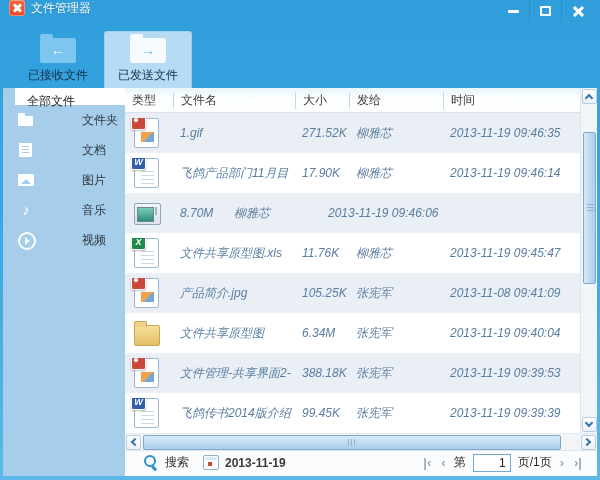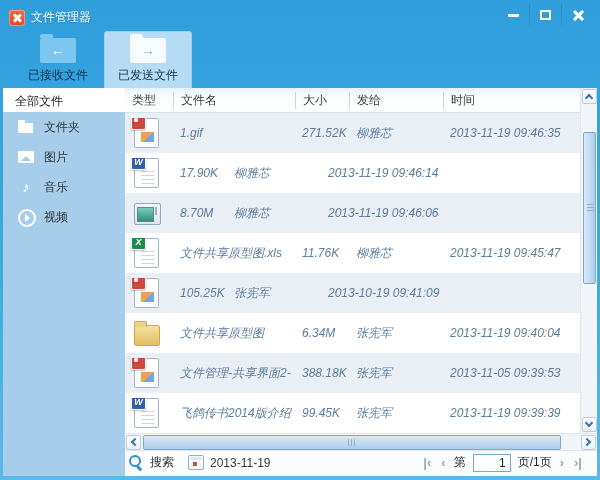--- a/index.html
+++ b/index.html
@@ -7,21 +7,21 @@
   body { font-family:"Liberation Sans","DejaVu Sans",sans-serif; font-size:12px; }
 
   .window {
     position:relative; width:600px; height:480px;
     background:linear-gradient(180deg,#2f9edb 0%,#3ea9e2 55%,#5cb8e9 100%);
     padding:0 3px 4px 3px;
     display:flex; flex-direction:column;
   }
 
   
-  .titlebar { height:26px; display:flex; align-items:flex-end; padding:0 4px 0 6px; flex:0 0 auto;font-family:Liberation Mono, monospace; }
+  .titlebar { height:26px; display:flex; align-items:flex-start; padding:0 4px 0 6px; flex:0 0 auto;font-family:Liberation Mono, monospace; }
   .app-logo { width:16px; height:16px; border-radius:3px; position:relative; flex:0 0 auto;
     background:linear-gradient(180deg,#f4683a,#e8482a); box-shadow:0 0 0 1px rgba(255,255,255,.35) inset; }
   .app-logo::before,.app-logo::after { content:""; position:absolute; left:7px; top:3px; width:3px; height:10px; background:#fff; border-radius:1px; }
   .app-logo::before { transform:rotate(45deg); }
   .app-logo::after  { transform:rotate(-45deg); }
   .win-title { color:#fff; margin-left:6px; text-shadow:0 1px 1px rgba(0,60,110,.35); }
   .win-controls { margin-left:auto; display:flex; height:22px; }
   .win-btn { width:32px; display:flex; align-items:center; justify-content:center; border-left:1px solid rgba(0,70,120,.18); cursor:default; }
   .win-btn:first-child { border-left:none; }
   .g-min { width:11px; height:3px; background:#fff; border-radius:1px; }
@@ -42,22 +42,22 @@
   .tool-arrow { position:relative; top:2px; font-size:14px; font-weight:bold; line-height:20px; }
   .tf-recv .tool-arrow { color:#fff; }
   .tf-sent .tool-arrow { color:#6db7e6; }
   .tool-label { display:block; color:#13314b; }
 
   
   .main { flex:1 1 auto; display:flex; min-height:0; background:#fff; }
 
   
   .sidebar { width:122px; flex:0 0 auto; background:#a6cde9; display:flex; flex-direction:column; }
-  .sidebar-all { height:24px; line-height:26px; background:#fff; color:#222; padding-left:12px; }
-  .side-item { display:flex; align-items:center; height:30px; padding-left:14px; color:#2e3740; }
+  .sidebar-all { height:17px; line-height:26px; background:#fff; color:#222; padding-left:12px;margin-left:12px; }
+  .side-item { display:flex; align-items:center; height:30px; padding-left:14px; color:#2e3740;gap:38px; }
   .side-item:first-of-type { margin-top:6px; }
   .sicon { width:18px; height:16px; margin-right:9px; position:relative; flex:0 0 auto; }
   .si-folder::before { content:""; position:absolute; left:1px; top:4px; width:15px; height:10px; background:#fff; border-radius:1px; }
   .si-folder::after { content:""; position:absolute; left:1px; top:1px; width:7px; height:4px; background:#fff; border-radius:1px 1px 0 0; }
   .si-doc::before { content:""; position:absolute; left:2px; top:1px; width:13px; height:14px; background:#fff; border-radius:1px; }
   .si-doc::after { content:""; position:absolute; left:5px; top:4px; width:7px; height:8px;
     background:repeating-linear-gradient(#a6cde9 0 1px, transparent 1px 3px); }
   .si-pic::before { content:""; position:absolute; left:1px; top:2px; width:16px; height:12px; background:#fff; border-radius:1px; }
   .si-pic::after { content:""; position:absolute; left:4px; top:7px; width:0; height:0;
     border-left:5px solid transparent; border-right:5px solid transparent; border-bottom:5px solid #a6cde9; }
@@ -137,31 +137,31 @@
   .hscroll { height:17px; flex:0 0 auto; background:#f2f5f7; border-top:1px solid #e3e8ec;
     display:flex; align-items:center; }
   .hs-track { flex:1 1 auto; position:relative; height:15px; margin:1px 0; }
   .hs-thumb { position:absolute; left:1px; top:0; height:15px; width:calc(100% - 20px);
     border:1px solid #7fa7cc; border-radius:2px; background:linear-gradient(180deg,#d9eaf8,#a9cdeb); }
   .hs-thumb::after { content:""; position:absolute; top:3px; left:50%; margin-left:-4px; width:8px; height:7px;
     background:repeating-linear-gradient(90deg,#8fb2d4 0 1px, transparent 1px 3px); }
 
   
   .bottombar { flex:1 1 auto; background:#fbfcfd; border-top:1px solid #e0e6eb;
-    display:flex; align-items:center; padding:0 10px 2px 4px; color:#333; }
+    display:flex; align-items:center; padding:0 10px 2px 19px; color:#333; }
   .search-group,.date-group { display:flex; align-items:center; margin-right:14px; }
   .search-icon { width:15px; height:15px; position:relative; margin-right:6px; }
   .search-icon::before { content:""; position:absolute; left:0; top:0; width:8px; height:8px;
     border:2px solid #2e8fd0; border-radius:50%; }
   .search-icon::after { content:""; position:absolute; left:9px; top:10px; width:6px; height:3px;
     background:#2e8fd0; border-radius:1px; transform:rotate(45deg); transform-origin:left top; }
   .calendar-icon { width:16px; height:15px; border:1px solid #8fb2cd; border-radius:2px; background:#fff; position:relative; margin-right:6px; }
   .calendar-icon::before { content:""; position:absolute; top:1px; left:1px; right:1px; height:3px; background:#d9e9f5; }
   .calendar-icon::after { content:""; position:absolute; top:6px; left:4px; width:4px; height:4px; background:#d24a3a; }
-  .date-text { font-weight:normal; color:#3a3a3a; }
+  .date-text { font-weight:bold; color:#3a3a3a; }
   .pager { margin-left:auto; display:flex; align-items:center; }
   .pg-arrow { color:#9aa7b0; font-weight:bold; padding:0 5px; font-size:13px; }
   .pg-text { padding:0 3px; color:#2b2b2b; }
   .page-input { width:38px; height:18px; border:1px solid #76a7d1; text-align:right; padding-right:4px;
     font-family:inherit; font-size:12px; color:#222; margin:0 4px; }
 </style>
 </head>
 <body>
 
 <div class="window">
@@ -195,20 +195,24 @@
 
   <div class="main">
 
     <div class="sidebar">
       <div class="sidebar-all">全部文件</div>
       <div class="side-item">
         <span class="sicon si-folder"></span>
         <span>文件夹</span>
       </div>
       <div class="side-item">
+        <span class="sicon si-doc"></span>
+        <span>文档</span>
+      </div>
+      <div class="side-item">
         <span class="sicon si-pic"></span>
         <span>图片</span>
       </div>
       <div class="side-item">
         <span class="sicon si-music">♪</span>
         <span>音乐</span>
       </div>
       <div class="side-item">
         <span class="sicon si-video"></span>
         <span>视频</span>
@@ -229,56 +233,58 @@
 
           <div class="trow odd">
             <div class="cell c-type"><span class="ficon" data-icon="image-file-icon"></span></div>
             <div class="cell c-name">1.gif</div>
             <div class="cell c-size">271.52K</div>
             <div class="cell c-sender">柳雅芯</div>
             <div class="cell c-time">2013-11-19 09:46:35</div>
           </div>
           <div class="trow">
             <div class="cell c-type"><span class="ficon" data-icon="word-file-icon"></span></div>
+            <div class="cell c-name">飞鸽产品部门11月目</div>
             <div class="cell c-size">17.90K</div>
             <div class="cell c-sender">柳雅芯</div>
             <div class="cell c-time">2013-11-19 09:46:14</div>
           </div>
           <div class="trow odd">
             <div class="cell c-type"><span class="ficon" data-icon="app-file-icon"></span></div>
             <div class="cell c-size">8.70M</div>
             <div class="cell c-sender">柳雅芯</div>
             <div class="cell c-time">2013-11-19 09:46:06</div>
           </div>
           <div class="trow">
             <div class="cell c-type"><span class="ficon" data-icon="excel-file-icon"></span></div>
             <div class="cell c-name">文件共享原型图.xls</div>
             <div class="cell c-size">11.76K</div>
             <div class="cell c-sender">柳雅芯</div>
             <div class="cell c-time">2013-11-19 09:45:47</div>
           </div>
           <div class="trow odd">
             <div class="cell c-type"><span class="ficon" data-icon="image-file-icon"></span></div>
+            <div class="cell c-name">产品简介.jpg</div>
             <div class="cell c-size">105.25K</div>
             <div class="cell c-sender">张宪军</div>
-            <div class="cell c-time">2013-10-19 09:41:09</div>
+            <div class="cell c-time">2013-11-08 09:41:09</div>
           </div>
           <div class="trow">
             <div class="cell c-type"><span class="ficon" data-icon="folder-icon"></span></div>
             <div class="cell c-name">文件共享原型图</div>
             <div class="cell c-size">6.34M</div>
             <div class="cell c-sender">张宪军</div>
             <div class="cell c-time">2013-11-19 09:40:04</div>
           </div>
           <div class="trow odd">
             <div class="cell c-type"><span class="ficon" data-icon="image-file-icon"></span></div>
             <div class="cell c-name">文件管理-共享界面2-</div>
             <div class="cell c-size">388.18K</div>
             <div class="cell c-sender">张宪军</div>
-            <div class="cell c-time">2013-11-05 09:39:53</div>
+            <div class="cell c-time">2013-11-19 09:39:53</div>
           </div>
           <div class="trow">
             <div class="cell c-type"><span class="ficon" data-icon="word-file-icon"></span></div>
             <div class="cell c-name">飞鸽传书2014版介绍</div>
             <div class="cell c-size">99.45K</div>
             <div class="cell c-sender">张宪军</div>
             <div class="cell c-time">2013-11-19 09:39:39</div>
           </div>
 
         </div>

